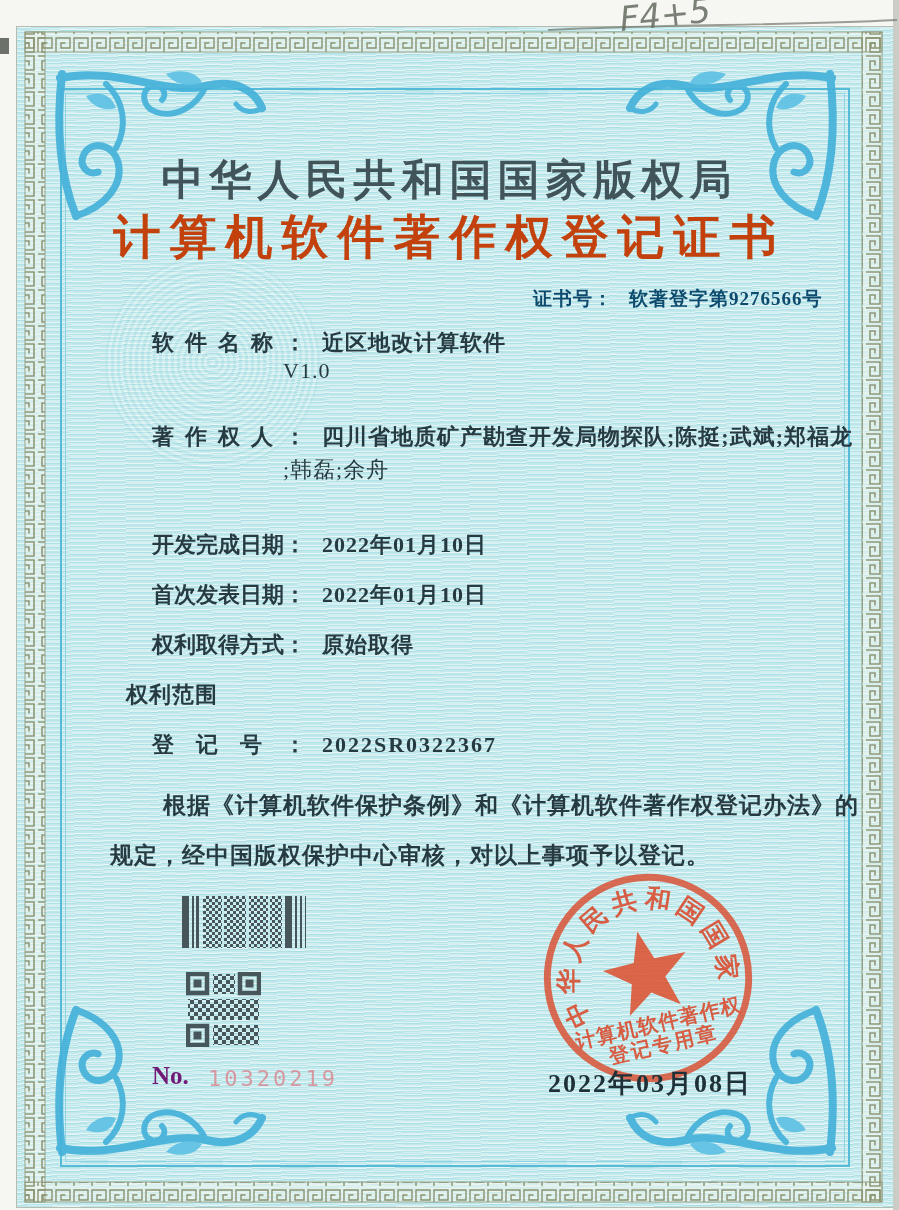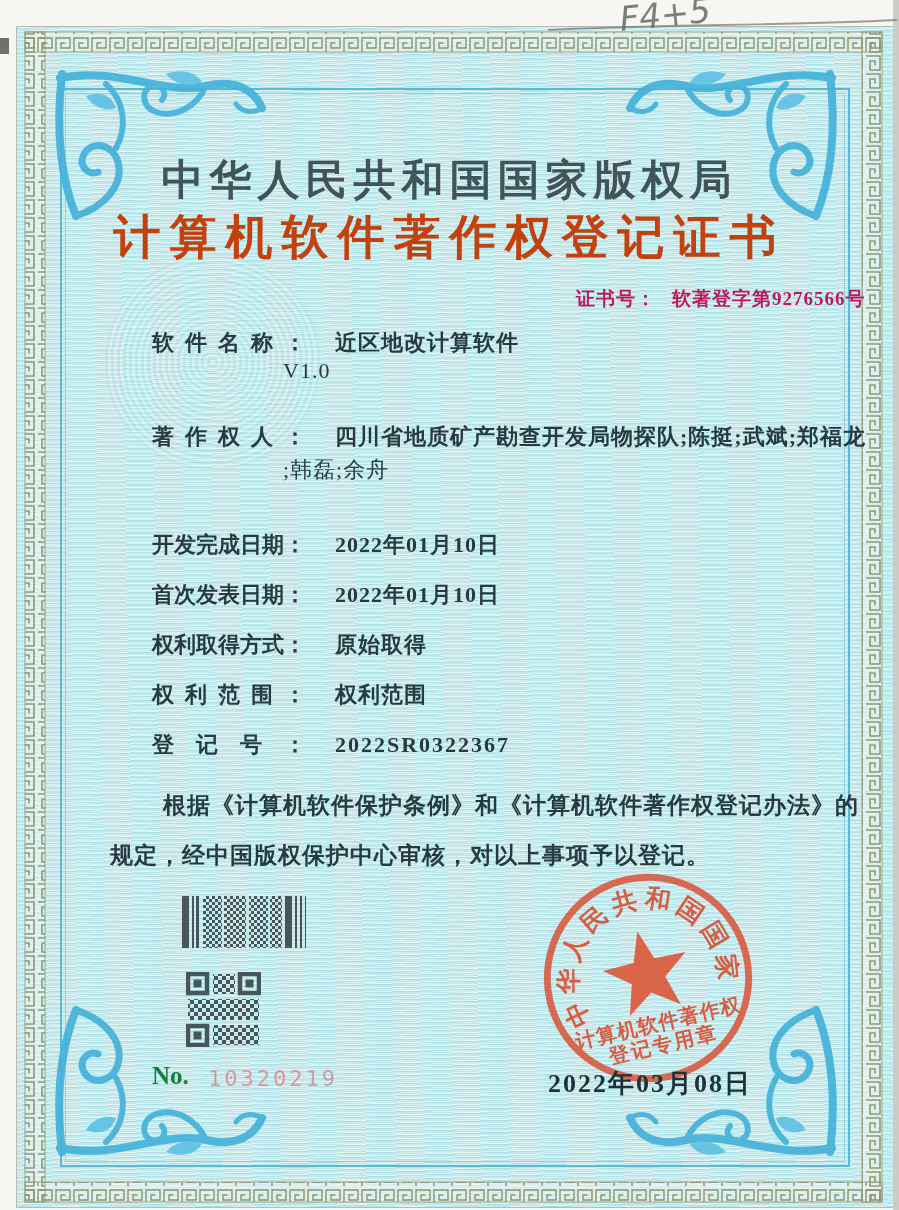--- a/index.html
+++ b/index.html
@@ -26,37 +26,37 @@
   .fl-br{left:626px;top:1000px;transform:scale(-1,-1);}
 
   .watermark{position:absolute;left:105px;top:255px;width:215px;height:215px;border-radius:50%;
              background:repeating-radial-gradient(circle at 50% 50%, rgba(255,255,255,0.55) 0 3px, rgba(134,206,214,0.5) 3px 6px);
              opacity:.32;}
 
   .authority{position:absolute;left:28px;right:28px;top:152px;text-align:center;
              font-size:42px;font-weight:bold;color:#41545a;letter-spacing:6px;}
   .cert-title{position:absolute;left:28px;right:28px;top:206px;text-align:center;
               font-size:47px;font-weight:900;color:#c2410c;letter-spacing:9px;}
-  .certno{position:absolute;left:533px;top:286px;font-size:19px;font-weight:bold;color:#be185d;
-          display:flex;gap:16px;letter-spacing:1px;margin-left:43px;}
+  .certno{position:absolute;left:533px;top:286px;font-size:19px;font-weight:bold;color:#0c4a6e;
+          display:flex;gap:16px;letter-spacing:1px;}
 
   .field-row{position:absolute;left:110px;display:flex;align-items:baseline;color:#263a42;}
   .field-label{display:inline-block;width:154px;font-size:22px;font-weight:bold;
                text-align:justify;text-align-last:justify;padding-left:42px;}
-  .field-value{margin-left:29px;font-size:22px;font-weight:bold;letter-spacing:1px;}
+  .field-value{margin-left:16px;font-size:22px;font-weight:bold;letter-spacing:1px;}
   .field-cont{position:absolute;left:283px;font-size:22px;font-weight:normal;color:#263a42;letter-spacing:1px;}
 
   .statement{position:absolute;font-size:23px;font-weight:bold;color:#263a42;letter-spacing:1px;}
   .st1{left:148px;top:790px;margin-left:15px;}
   .st2{left:110px;top:840px;}
 
   .barcode{position:absolute;left:182px;top:896px;}
   .qrcode{position:absolute;left:186px;top:972px;}
 
-  .serial{position:absolute;left:152px;top:1062px;font-size:25px;color:#15803d;font-weight:bold;}
+  .serial{position:absolute;left:152px;top:1062px;font-size:25px;color:#701a75;font-weight:bold;}
   .serial-num{position:absolute;left:208px;top:1066px;font-size:22px;letter-spacing:3px;
               color:#d98b94;font-family:"DejaVu Sans Mono",monospace;opacity:.85;}
 
   .seal{position:absolute;left:542px;top:872px;width:212px;height:212px;opacity:.9;}
   .issue-date{position:absolute;left:548px;top:1066px;font-size:26px;font-weight:bold;
               color:#1e3138;letter-spacing:2px;}
 
   .handwriting{position:absolute;left:0;top:0;}
 </style>
 </head>
@@ -168,21 +168,20 @@
   </div>
   <div class="field-row" style="top:580px">
     <span class="field-label">首次发表日期：</span>
     <span class="field-value">2022年01月10日</span>
   </div>
   <div class="field-row" style="top:630px">
     <span class="field-label">权利取得方式：</span>
     <span class="field-value">原始取得</span>
   </div>
   <div class="field-row" style="top:680px">
-    <span class="field-label">权利范围：</span>
     <span class="field-value">权利范围</span>
   </div>
   <div class="field-row" style="top:730px">
     <span class="field-label">登记号：</span>
     <span class="field-value" style="letter-spacing:2px">2022SR0322367</span>
   </div>
 
   <div class="statement st1">根据《计算机软件保护条例》和《计算机软件著作权登记办法》的</div>
   <div class="statement st2">规定，经中国版权保护中心审核，对以上事项予以登记。</div>
 

